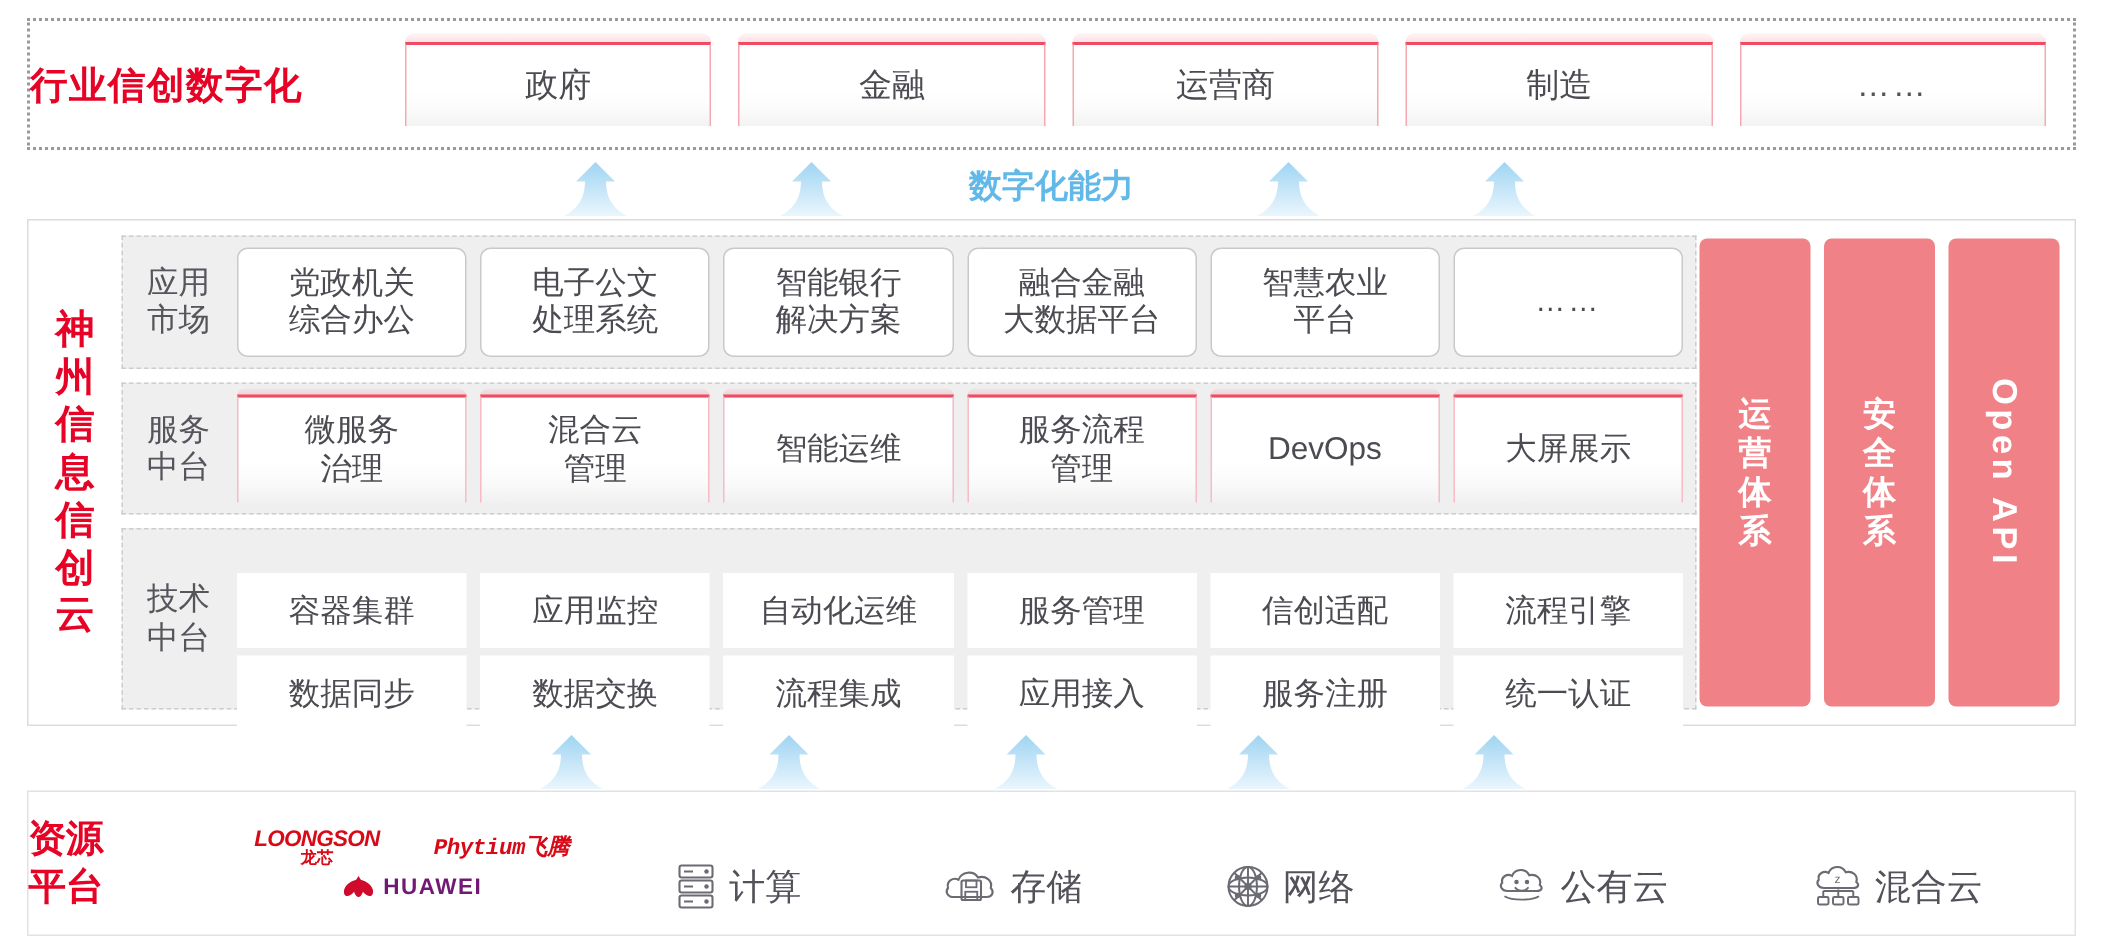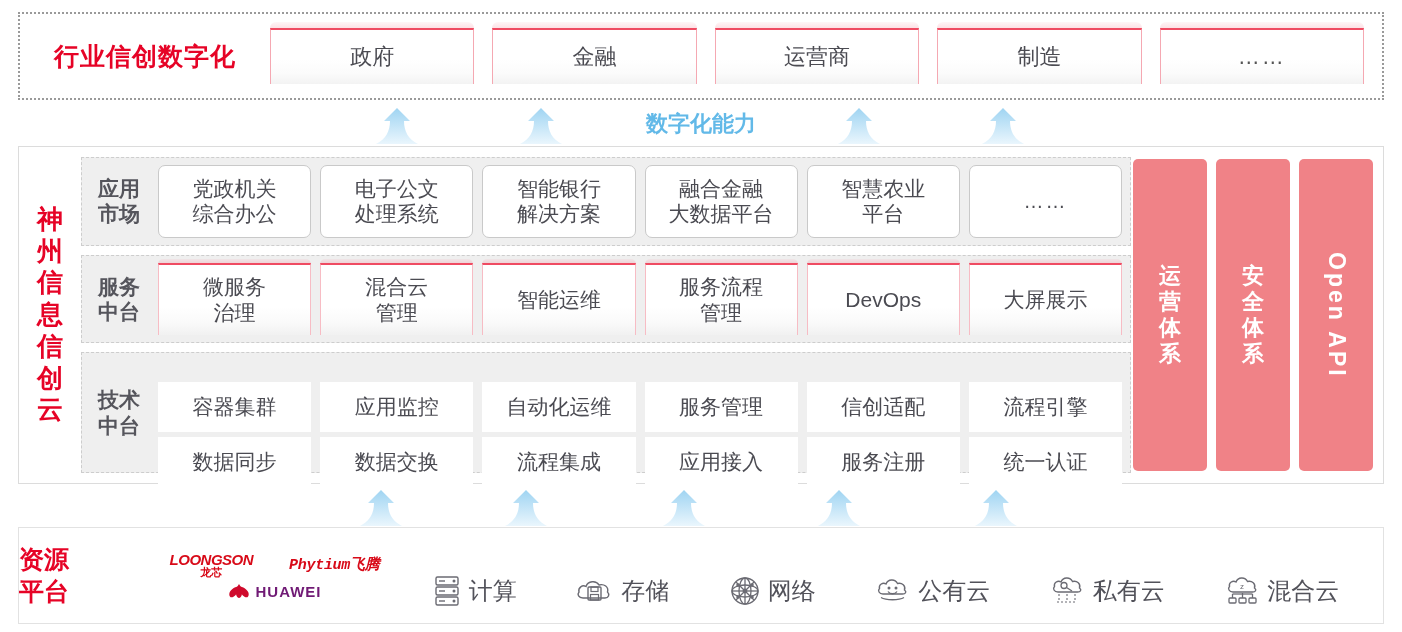--- a/index.html
+++ b/index.html
@@ -13,21 +13,21 @@
   }
 
   
   .industry-band{
     position:absolute;left:18px;top:12px;width:1366px;height:88px;
     border:2px dotted #9a9a9a;
     box-sizing:border-box;
     display:flex;align-items:center;
   }
   .industry-title{
-    width:250px;text-align:center;
+    width:250px;text-align:left;
     font-size:25px;font-weight:bold;color:#E60326;
     letter-spacing:1px;
     flex:0 0 auto;
   }
   .industry-cards{
     flex:1 1 auto;display:flex;gap:18px;padding-right:18px;
   }
   .ind-card{
     flex:1 1 0;height:56px;
     position:relative;
@@ -87,21 +87,21 @@
     flex:1 1 0;
     background:#efefef;
     border:1px dashed #cdcdcd;
     box-sizing:border-box;
     display:flex;align-items:center;
     padding:7px 8px 7px 6px;
     gap:8px;
   }
   .band-label{
     width:62px;flex:0 0 auto;text-align:center;
-    font-size:21px;font-weight:bold;color:#55555c;line-height:1.2;
+    font-size:21px;font-weight:normal;color:#55555c;line-height:1.2;
   }
   .band-cells{flex:1 1 auto;display:flex;gap:9px;height:100%;}
   .band-cells.stacked{flex-direction:column;gap:5px;margin-top:44px;}
   .cell-line{display:flex;gap:9px;flex:1 1 0;}
 
   
   .cell-app{
     flex:1 1 0;
     background:#ffffff;
     border:1px solid #c9c9c9;
@@ -511,34 +511,20 @@
       <svg width="36" height="30" viewBox="0 0 36 30">
         <path d="M8 18 C4 18 2.5 14.5 4.5 12.5 C3.5 8.5 8 6 11 8 C13 3 20 2.5 22.5 7.5 C27 6.5 31 9.5 29.5 14 C32 16 30.5 18 27.5 18 Z" fill="none" stroke="#6b6b73" stroke-width="1.4"></path>
         <circle cx="14" cy="12" r="1.5" fill="#6b6b73"></circle>
         <circle cx="21" cy="12" r="1.5" fill="#6b6b73"></circle>
         <path d="M13 15.5 C15 18.5 20 18.5 22 15.5" fill="none" stroke="#6b6b73" stroke-width="1.3"></path>
         <path d="M6 21.5 C11 24.5 24 24.5 29 21.5" fill="none" stroke="#6b6b73" stroke-width="1.3"></path>
       </svg>
       <span class="ri-label">公有云</span>
     </div>
 
-    <div class="res-item">
-      <svg width="36" height="32" viewBox="0 0 36 32">
-        <path d="M8 17 C4 17 2.5 13.5 4.5 11.5 C3.5 7.5 8 5 11 7 C13 2 20 1.5 22.5 6.5 C27 5.5 31 8.5 29.5 13 C32 15 30.5 17 27.5 17 Z" fill="none" stroke="#6b6b73" stroke-width="1.4"></path>
-        <circle cx="14" cy="10.5" r="3" fill="none" stroke="#6b6b73" stroke-width="1.3"></circle>
-        <line x1="16.5" y1="12.5" x2="22" y2="16" stroke="#6b6b73" stroke-width="1.3"></line>
-        <g stroke="#6b6b73" stroke-width="1.1" stroke-dasharray="2 2">
-          <line x1="9" y1="19" x2="9" y2="27"></line>
-          <line x1="17" y1="19" x2="17" y2="27"></line>
-          <line x1="25" y1="19" x2="25" y2="27"></line>
-          <line x1="7" y1="27" x2="27" y2="27"></line>
-        </g>
-      </svg>
-      <span class="ri-label">私有云</span>
-    </div>
 
     <div class="res-item">
       <svg width="36" height="32" viewBox="0 0 36 32">
         <path d="M9 17 C5 17 3.5 13.5 5.5 11.5 C4.5 7.5 9 5 12 7 C14 2 21 1.5 23.5 6.5 C28 5.5 32 8.5 30.5 13 C33 15 31.5 17 28.5 17 Z" fill="none" stroke="#6b6b73" stroke-width="1.4"></path>
         <text x="18" y="13.5" font-size="8" fill="#6b6b73" text-anchor="middle" font-family="'Liberation Sans',sans-serif">z</text>
         <g fill="none" stroke="#6b6b73" stroke-width="1.3">
           <rect x="5" y="23" width="7" height="5" rx="1"></rect>
           <rect x="15" y="23" width="7" height="5" rx="1"></rect>
           <rect x="25" y="23" width="7" height="5" rx="1"></rect>
           <line x1="8.5" y1="19" x2="8.5" y2="23"></line>

